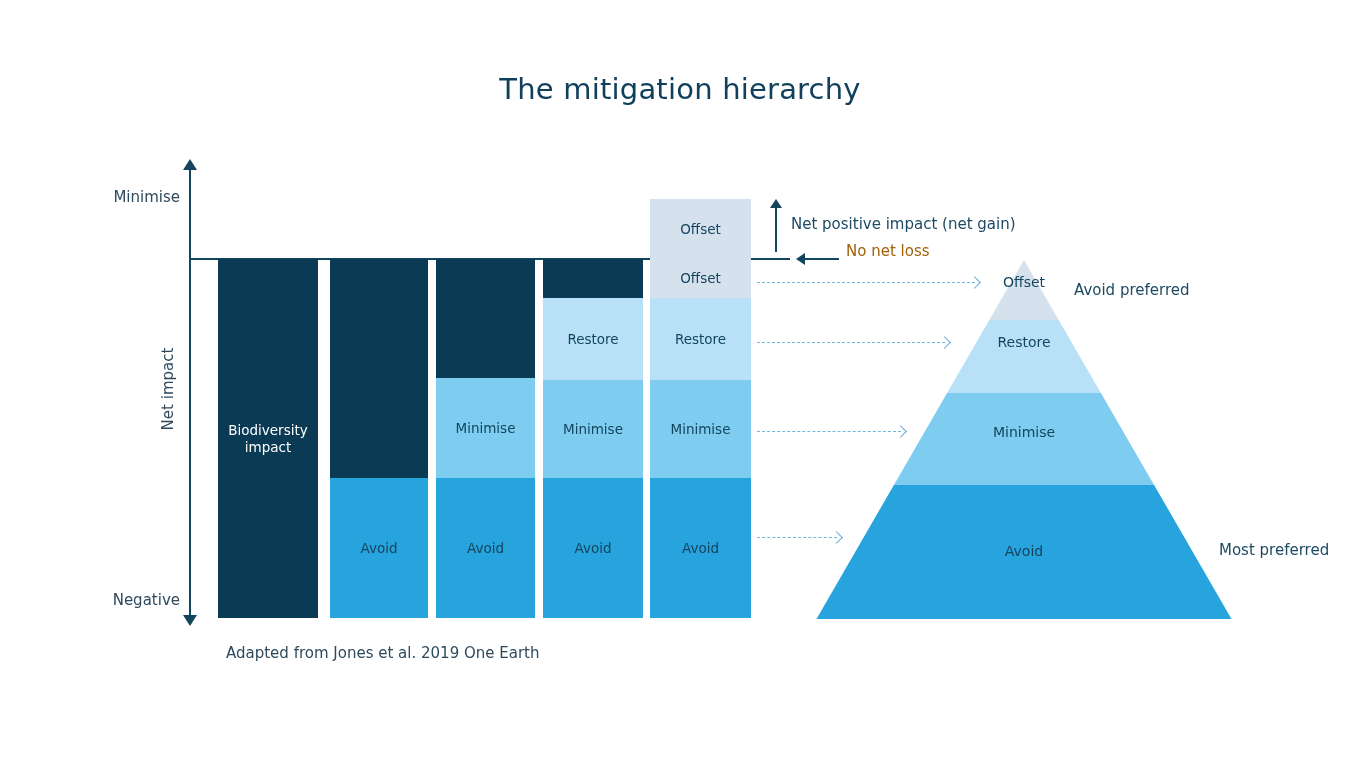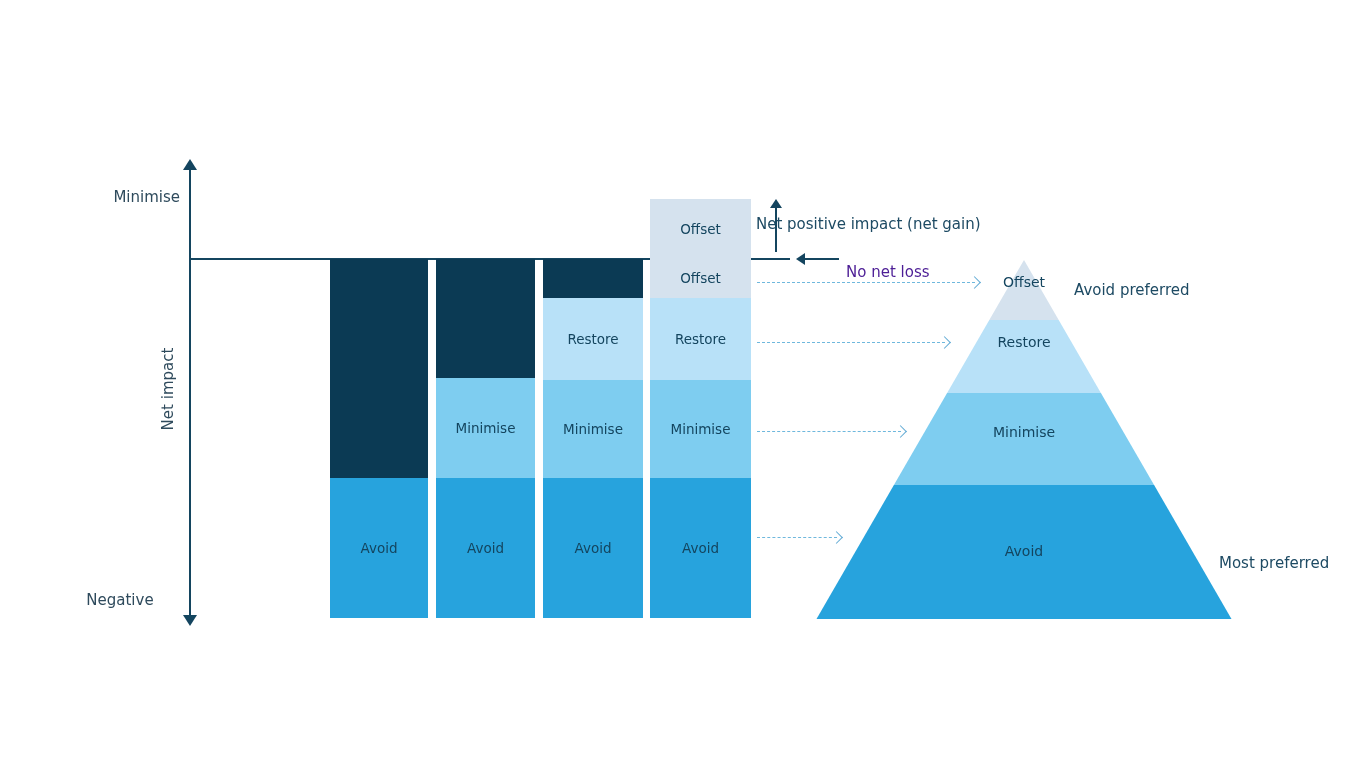--- a/index.html
+++ b/index.html
@@ -36,21 +36,21 @@
   }
   #axis-arrow-down{
     left:183px;top:615px;
     border-top:11px solid #14455f;
   }
   #label-positive{
     left:60px;top:188px;width:120px;text-align:right;
     font-size:15px;color:#2e4a5c;
   }
   #label-negative{
-    left:60px;top:591px;width:120px;text-align:center;
+    left:60px;top:591px;width:120px;text-align:right;
     font-size:15px;color:#2e4a5c;
   }
   #label-netimpact{
     left:103px;top:380px;width:130px;
     text-align:center;
     font-size:15px;color:#2e4a5c;
     transform:rotate(-90deg);
     transform-origin:center center;
     white-space:nowrap;
   }
@@ -71,32 +71,32 @@
   
   #netpos-arrow-line{
     left:775px;top:206px;width:2px;height:46px;background:#14455f;
   }
   #netpos-arrow-head{
     left:770px;top:199px;
     border-left:6px solid transparent;border-right:6px solid transparent;
     border-bottom:9px solid #14455f;
   }
   #netpos-text{
-    left:756px;top:215px;font-size:15px;color:#1d4a63;white-space:nowrap;
+    left:791px;top:215px;font-size:15px;color:#1d4a63;white-space:nowrap;
   }
   #nonetloss-arrow-line{
     left:803px;top:258px;width:36px;height:2px;background:#14455f;
   }
   #nonetloss-arrow-head{
     left:796px;top:253px;
     border-top:6px solid transparent;border-bottom:6px solid transparent;
     border-right:9px solid #14455f;
   }
   #nonetloss-text{
-    left:846px;top:263px;font-size:15px;color:#4c1d95;white-space:nowrap;
+    left:846px;top:242px;font-size:15px;color:#a16207;white-space:nowrap;
   }
 
   
   .dash{
     position:absolute;height:0;
     border-top:1.6px dashed #6fb8dd;
   }
   .dash-head{
     position:absolute;
     width:8px;height:8px;
@@ -111,43 +111,47 @@
   }
   #pyramid svg{display:block;}
   .pyr-label{
     position:absolute;width:100%;text-align:center;
     font-size:14px;color:#14455f;white-space:nowrap;
   }
   #least-preferred{
     left:1074px;top:281px;font-size:15px;color:#1d4a63;white-space:nowrap;
   }
   #most-preferred{
-    left:1219px;top:541px;font-size:15px;color:#1d4a63;white-space:nowrap;margin-top:13px;
+    left:1219px;top:541px;font-size:15px;color:#1d4a63;white-space:nowrap;
   }
 
   
   #footer{
     left:226px;top:644px;font-size:15px;color:#2e4a5c;white-space:nowrap;
   }
 </style>
 </head>
 <body>
 
 <div id="stage">
 
+  <div class="abs" id="title">The mitigation hierarchy</div>
 
   <div class="abs" id="axis-line"></div>
   <div class="abs axis-arrow" id="axis-arrow-up"></div>
   <div class="abs axis-arrow" id="axis-arrow-down"></div>
   <div class="abs" id="label-positive">Minimise</div>
   <div class="abs" id="label-negative">Negative</div>
   <div class="abs" id="label-netimpact">Net impact</div>
 
   <div class="abs" id="zero-line"></div>
 
+  <div class="bar" style="left:218px;top:259px;width:100px;height:359px;">
+    <div class="seg dark" style="top:0;height:359px;background:#0b3a54;">Biodiversity impact</div>
+  </div>
 
   <div class="bar" style="left:330px;top:259px;width:98px;height:359px;">
     <div class="seg dark" style="top:0;height:219px;background:#0b3a54;"></div>
     <div class="seg" style="top:219px;height:140px;background:#27a3dd;">Avoid</div>
   </div>
 
   <div class="bar" style="left:436px;top:259px;width:99px;height:359px;">
     <div class="seg dark" style="top:0;height:119px;background:#0b3a54;"></div>
     <div class="seg" style="top:119px;height:100px;background:#7ecdf0;">Minimise</div>
     <div class="seg" style="top:219px;height:140px;background:#27a3dd;">Avoid</div>
@@ -198,14 +202,15 @@
     </svg>
     <div class="pyr-label" style="top:14px;">Offset</div>
     <div class="pyr-label" style="top:74px;">Restore</div>
     <div class="pyr-label" style="top:164px;">Minimise</div>
     <div class="pyr-label" style="top:283px;">Avoid</div>
   </div>
 
   <div class="abs" id="least-preferred">Avoid preferred</div>
   <div class="abs" id="most-preferred">Most preferred</div>
 
+  <div class="abs" id="footer">Adapted from Jones et al. 2019 One Earth</div>
 
 </div>
 
 </body></html>

